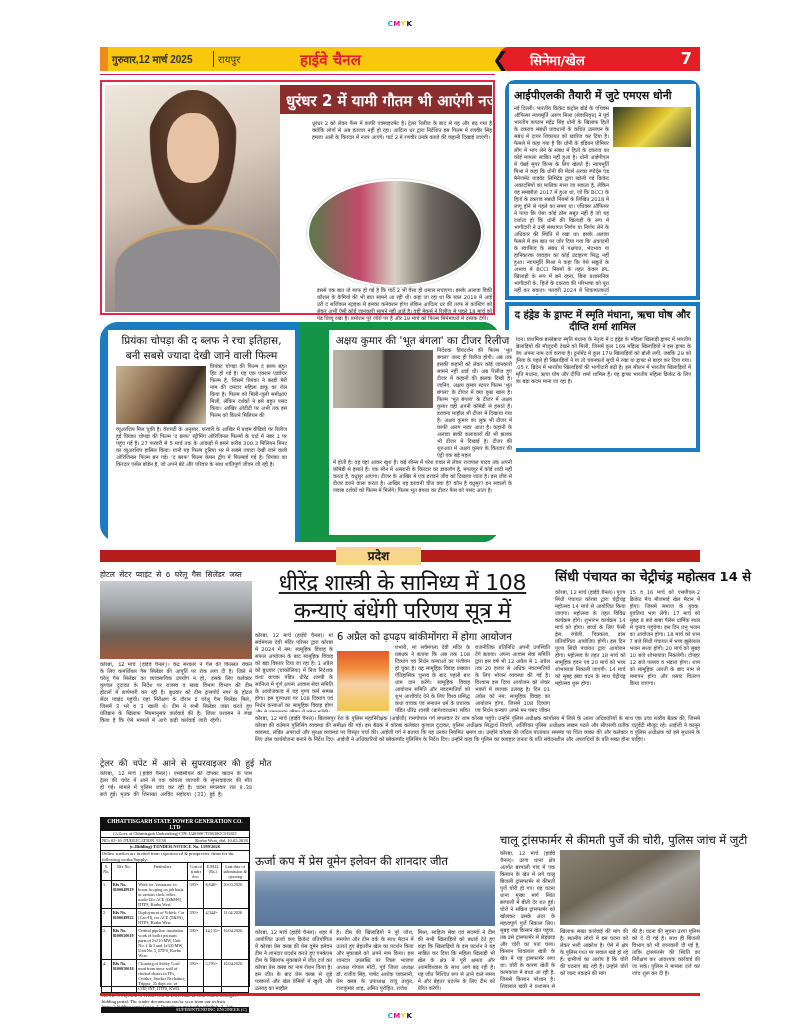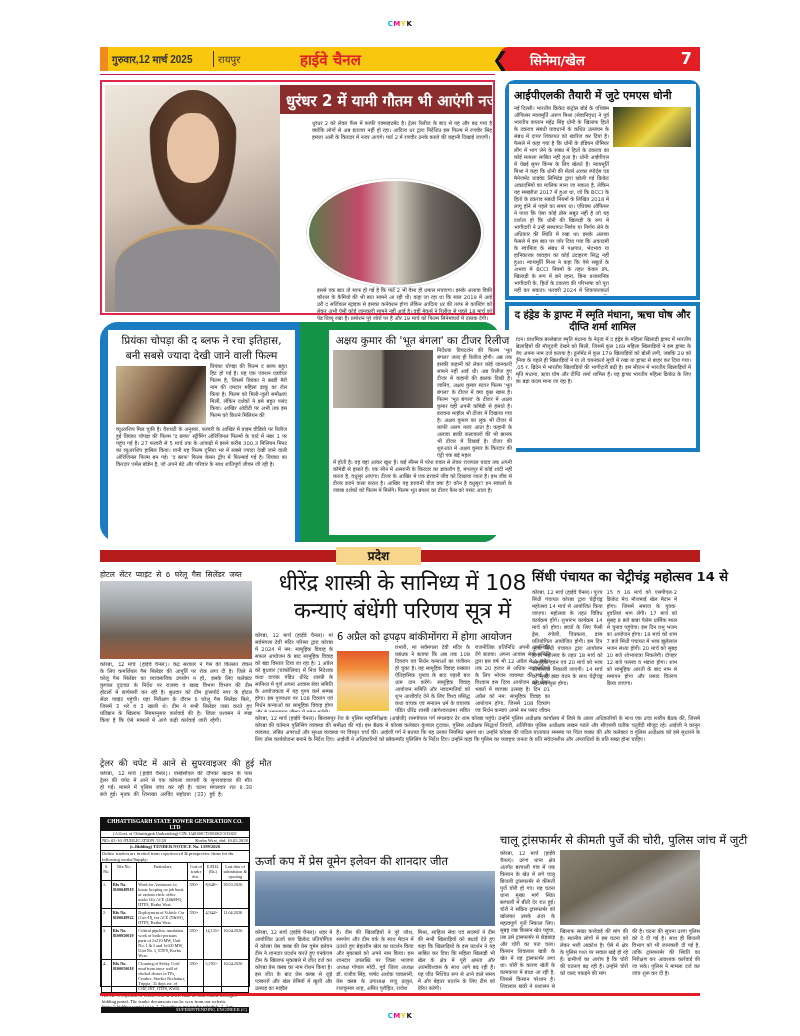--- a/index.html
+++ b/index.html
@@ -57,31 +57,31 @@
   .blcol h4 { font-size: 7.5px; font-weight: normal; color: #111; white-space: nowrap; margin-bottom: 2px; }
   .blcol .img { width: 152px; height: 78px; margin-bottom: 3px; background: linear-gradient(180deg,#c8ccd0 0%,#9da3a5 35%,#6e6156 70%,#a05a3a 100%); }
   .blcol h5 { font-size: 8.5px; font-weight: normal; color: #111; white-space: nowrap; margin: 3px 0 2px; }
   .tender { position: absolute; left: 0; top: 770px; width: 150px; height: 170px; border: 1px solid #111; font-family: "Liberation Serif", serif; font-size: 4.6px; line-height: 5.6px; color: #111; }
   .tender .hd { background: #111; color: #fff; text-align: center; font-weight: bold; font-size: 5.5px; padding: 1px; }
   .tender .sub { text-align: center; font-size: 4.2px; border-bottom: 1px solid #111; }
   .tender table { width: 100%; border-collapse: collapse; }
   .tender td, .tender th { border: 1px solid #111; padding: 1px; vertical-align: top; font-size: 4.2px; line-height: 5px; }
   .tender th { font-weight: normal; }
   
-  .center-main { position: absolute; left: 155px; top: 522px; width: 295px; }
+  .center-main { position: absolute; left: 155px; top: 522px; width: 295px; text-decoration: underline; }
   .center-main h1 { font-size: 22px; font-weight: normal; line-height: 28px; color: #111; text-align: center; letter-spacing: -0.3px; }
   .center-main .kicker { position: absolute; left: 82px; top: 60px; font-size: 10px; color: #111; white-space: nowrap; }
   .cm-col1 { position: absolute; left: 0; top: 63px; width: 78px; }
   .cm-img { position: absolute; left: 82px; top: 82px; width: 52px; height: 60px; background: linear-gradient(180deg,#e35a2a 0%,#f28f3b 30%,#f5d0a5 55%,#f2c84b 100%); }
   .cm-col2 { position: absolute; left: 140px; top: 75px; width: 75px; }
   .cm-col3 { position: absolute; left: 220px; top: 75px; width: 75px; }
   .ig { position: absolute; left: 155px; top: 668px; width: 445px; }
   .ig h2 { font-size: 17px; font-weight: normal; color: #111; text-align: center; line-height: 22px; white-space: nowrap; }
   
-  .sindhi { position: absolute; left: 432px; top: 522px; width: 145px; }
+  .sindhi { position: absolute; left: 455px; top: 522px; width: 145px; }
   .sindhi h2 { font-size: 13px; font-weight: bold; color: #111; text-align: center; line-height: 16px; white-space: nowrap; }
   .sindhi .cols { display: flex; gap: 4px; margin-top: 4px; }
   .sindhi .cols div { flex: 1; }
   
   .urja { position: absolute; left: 155px; top: 785px; width: 240px; margin-top: 21px; }
   .urja h2 { font-size: 11.5px; font-weight: normal; color: #111; white-space: nowrap; margin-bottom: 3px; }
   .urja .img { width: 240px; height: 55px; background: linear-gradient(180deg,#9fb3c8 0%,#6c87a8 40%,#5a7799 100%); }
   .urja .cols { display: flex; gap: 4px; margin-top: 3px; }
   .urja .cols div { flex: 1; }
   

